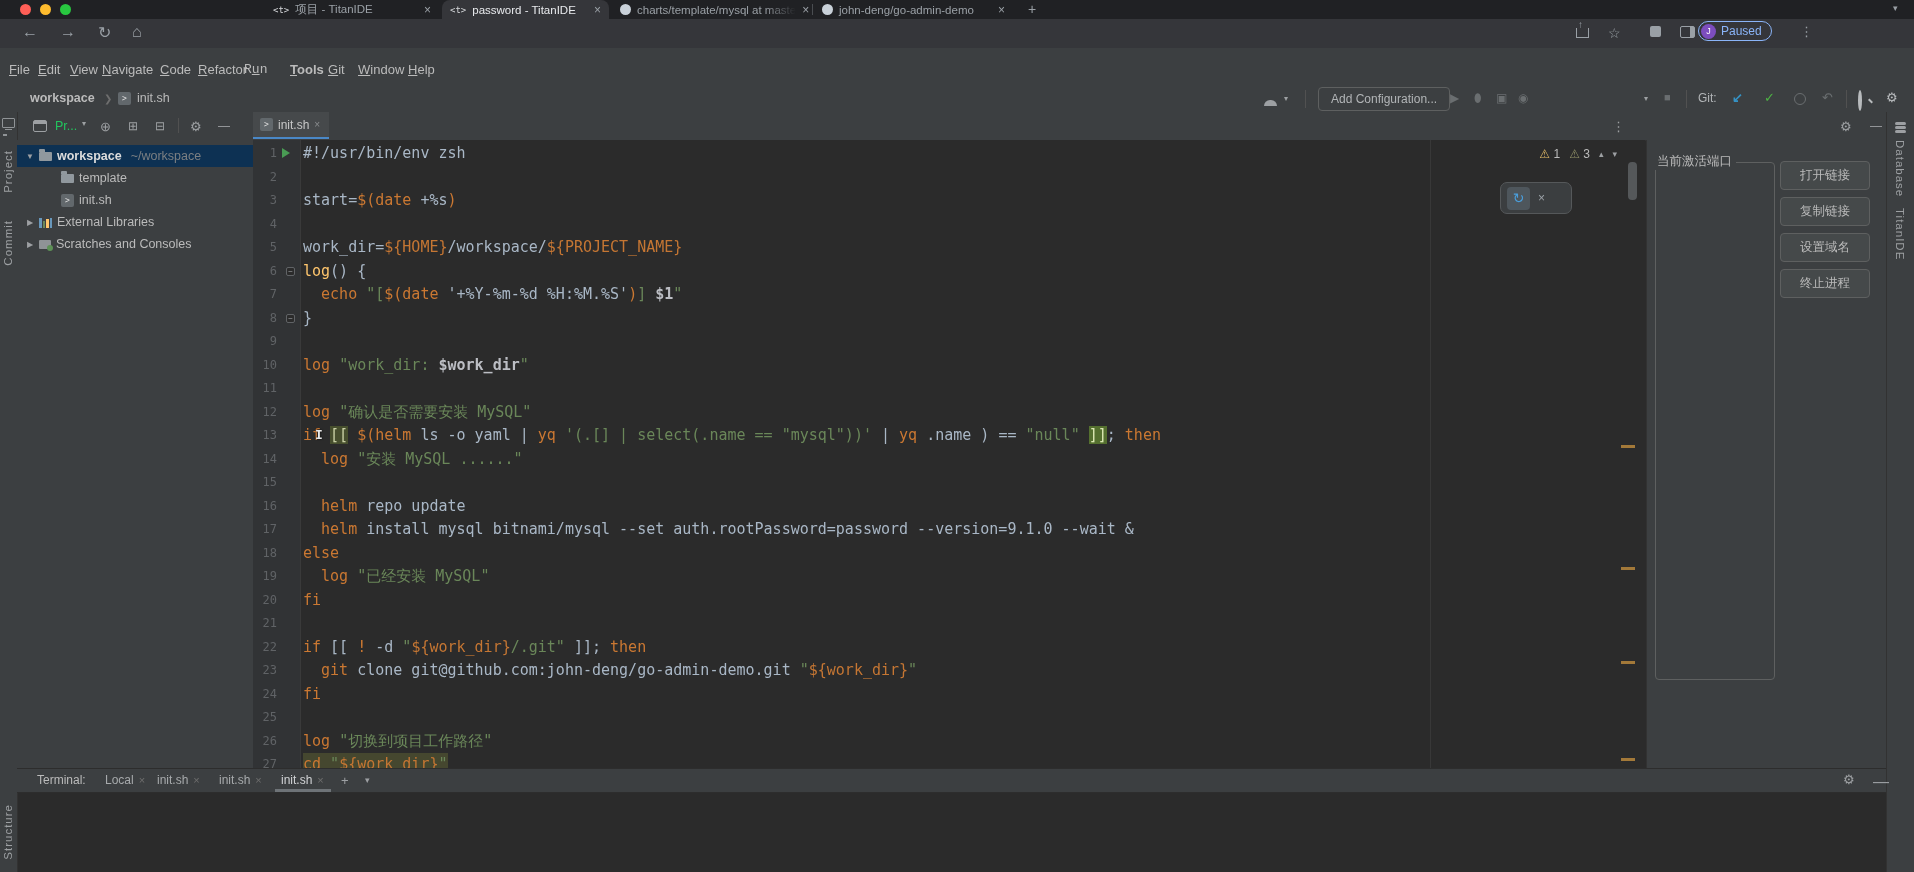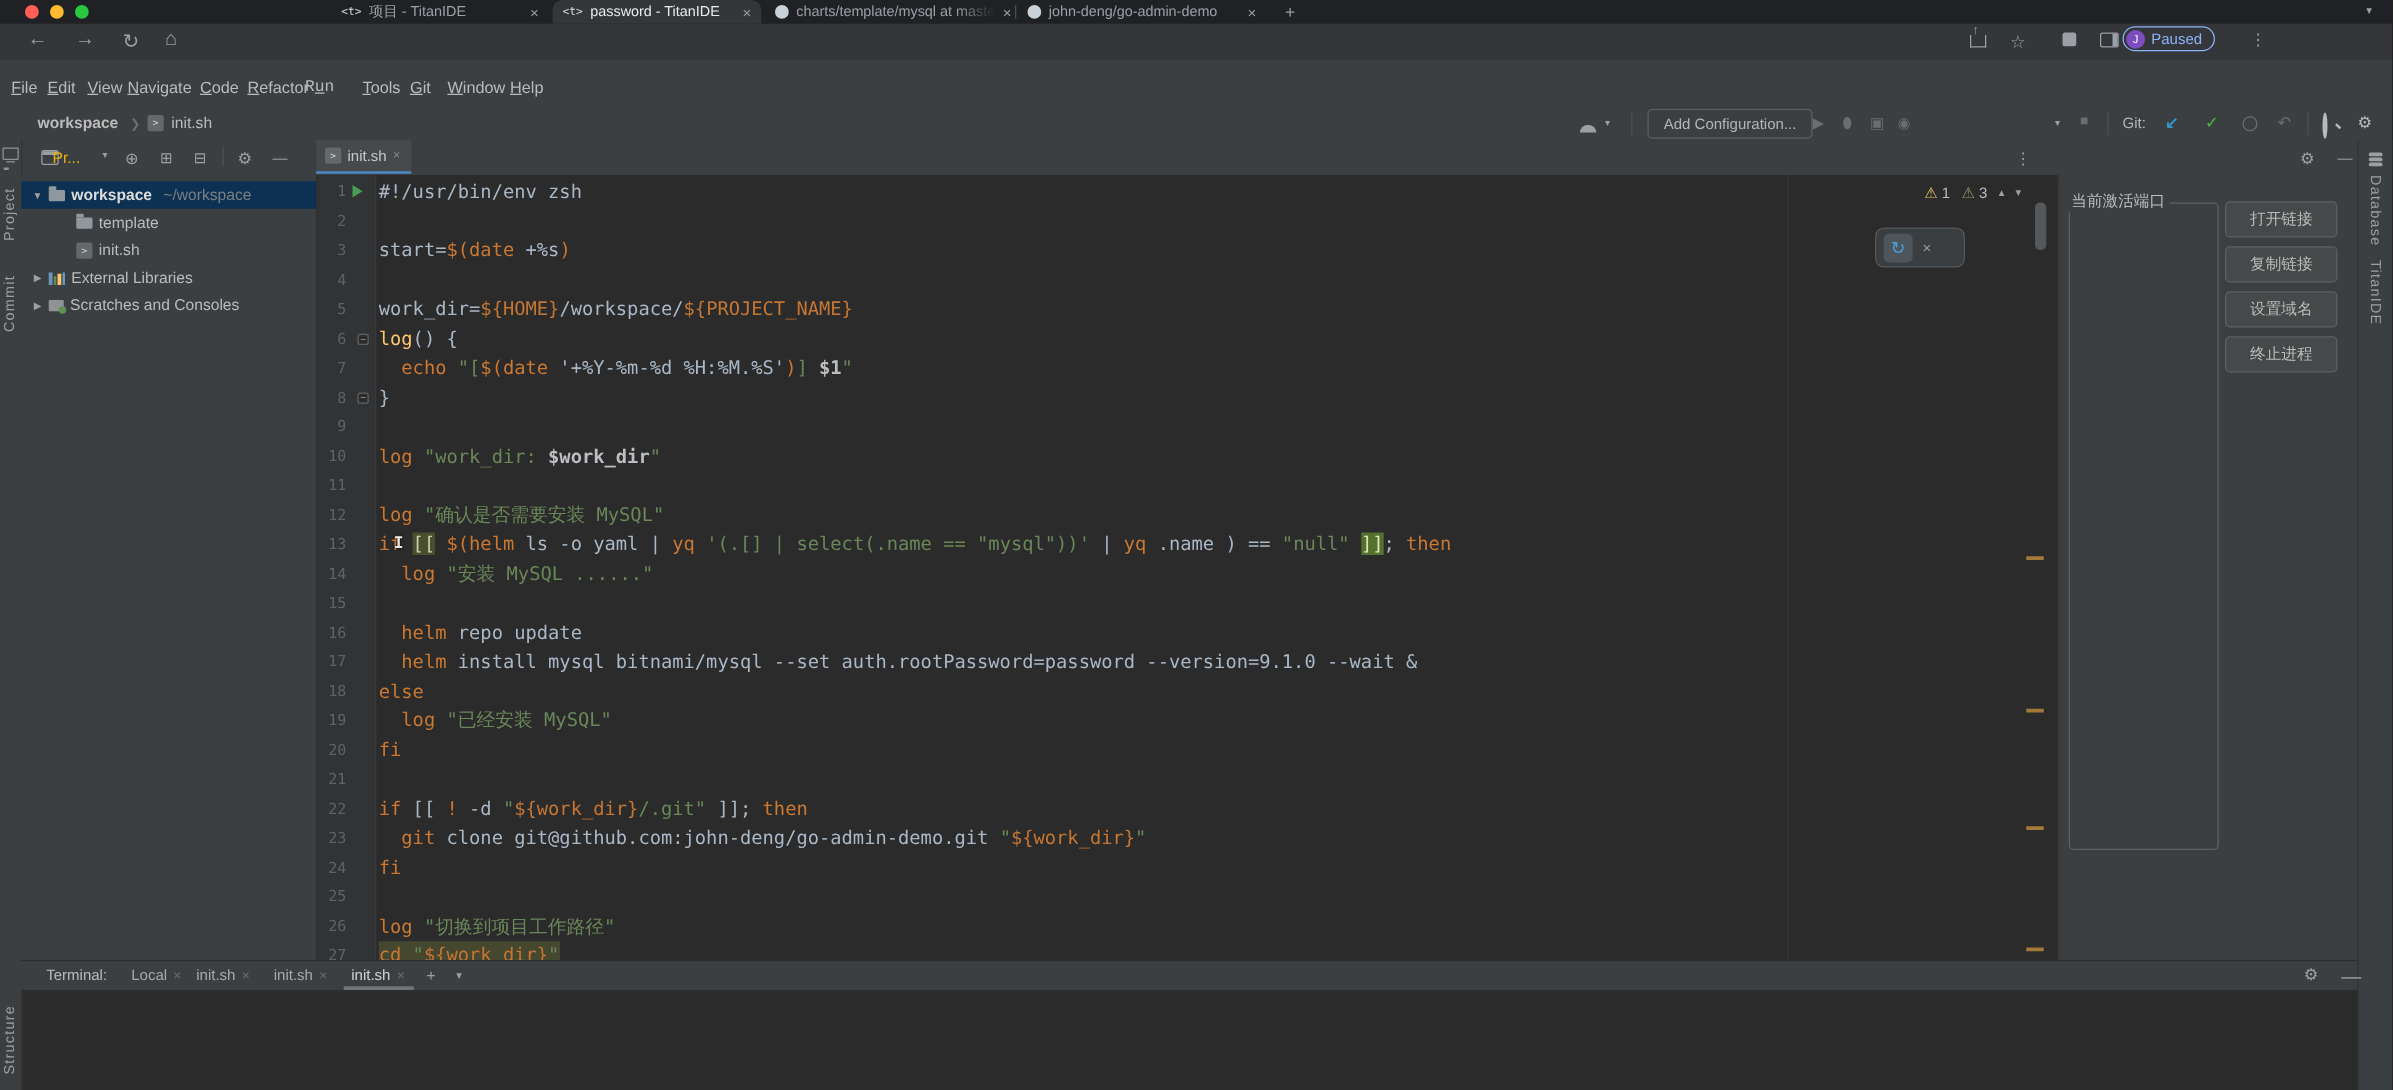--- a/index.html
+++ b/index.html
@@ -184,21 +184,21 @@
 
   <div class="abs" id="menubar">
       <div id="menuitems">
         <div class="abs menu-item" style="left: 9px;"><u>F</u><span>i</span><span>l</span><span>e</span></div>
         <div class="abs menu-item" style="left: 38px;"><u>E</u><span>d</span><span>i</span><span>t</span></div>
         <div class="abs menu-item" style="left: 70px;"><u>V</u><span>i</span><span>e</span><span>w</span></div>
         <div class="abs menu-item" style="left: 102px;"><u>N</u><span>a</span><span>v</span><span>i</span><span>g</span><span>a</span><span>t</span><span>e</span></div>
         <div class="abs menu-item" style="left: 160px;"><u>C</u><span>o</span><span>d</span><span>e</span></div>
         <div class="abs menu-item" style="left: 198px;"><u>R</u><span>e</span><span>f</span><span>a</span><span>c</span><span>t</span><span>o</span><span>r</span></div>
         <div class="abs menu-item" style="left: 244px; font-family: Liberation Mono, monospace;"><span>R</span><u>u</u><span>n</span></div>
-        <div class="abs menu-item" style="left: 290px;"><u>T</u><span>o</span><span>o</span><span>l</span><span>s</span></div>
+        <div class="abs menu-item" style="left: 290px; font-weight: bold;"><u>T</u><span>o</span><span>o</span><span>l</span><span>s</span></div>
         <div class="abs menu-item" style="left: 328px;"><u>G</u><span>i</span><span>t</span></div>
         <div class="abs menu-item" style="left: 358px;"><u>W</u><span>i</span><span>n</span><span>d</span><span>o</span><span>w</span></div>
         <div class="abs menu-item" style="left: 408px;"><u>H</u><span>e</span><span>l</span><span>p</span></div>
       </div>
     </div>
 
   <div class="abs" id="navbar">
     <span class="abs crumb b" style="left:30px">workspace</span>
     <span class="abs csep" style="left:104px">❯</span>
     <span class="abs scripticon" style="left:118px;top:6px">&gt;</span>
@@ -219,21 +219,21 @@
     <span class="abs gicon" style="left:1764px;top:4px;color:#4db344">✓</span>
     <span class="abs ring" style="left:1794px;top:7px;width:10px;height:10px;border-color:#6a6e70"></span>
     <span class="abs gicon" style="left:1822px;top:4px;color:#6a6e70">↶</span>
     <div class="abs vsep" style="left:1846px;top:4px;height:18px"></div>
     <span class="abs searchicon" style="left:1858px;top:6px"></span>
     <span class="abs" style="left:1886px;top:4px;color:#b8bbbd;font-size:13px">⚙</span>
   </div>
 
   <div class="abs" id="headerband">
     <span class="abs winicon" style="left:33px"></span>
-    <span class="abs hicon" style="left:42px;font-size:12.5px;color:#eab308">Pr...</span>
+    <span class="abs hicon" style="left:55px;font-size:12.5px;color:#22c55e">Pr...</span>
     <span class="abs hicon" style="left:82px;font-size:8px">▾</span>
     <span class="abs hicon" style="left:100px;font-size:13px">⊕</span>
     <span class="abs hicon" style="left:128px;font-size:12px">⊞</span>
     <span class="abs hicon" style="left:155px;font-size:12px">⊟</span>
     <div class="abs vsep" style="left:178px;top:6px;height:15px"></div>
     <span class="abs hicon" style="left:190px;font-size:13px">⚙</span>
     <span class="abs hicon" style="left:218px">—</span>
     <div class="abs" id="edittab">
       <span class="scripticon">&gt;</span>
       <span class="lbl">init.sh</span>

